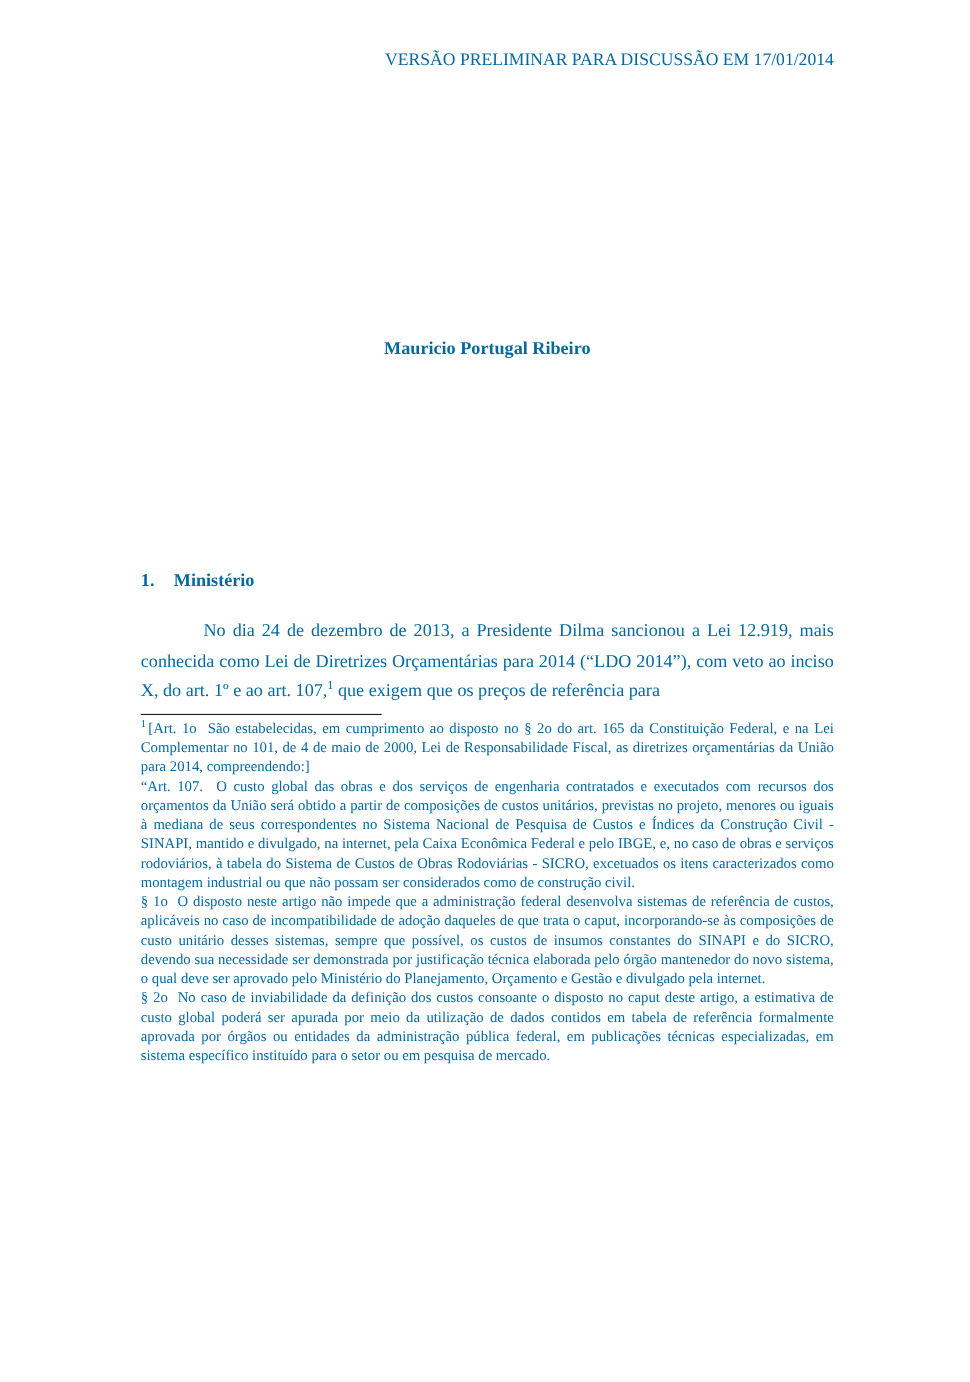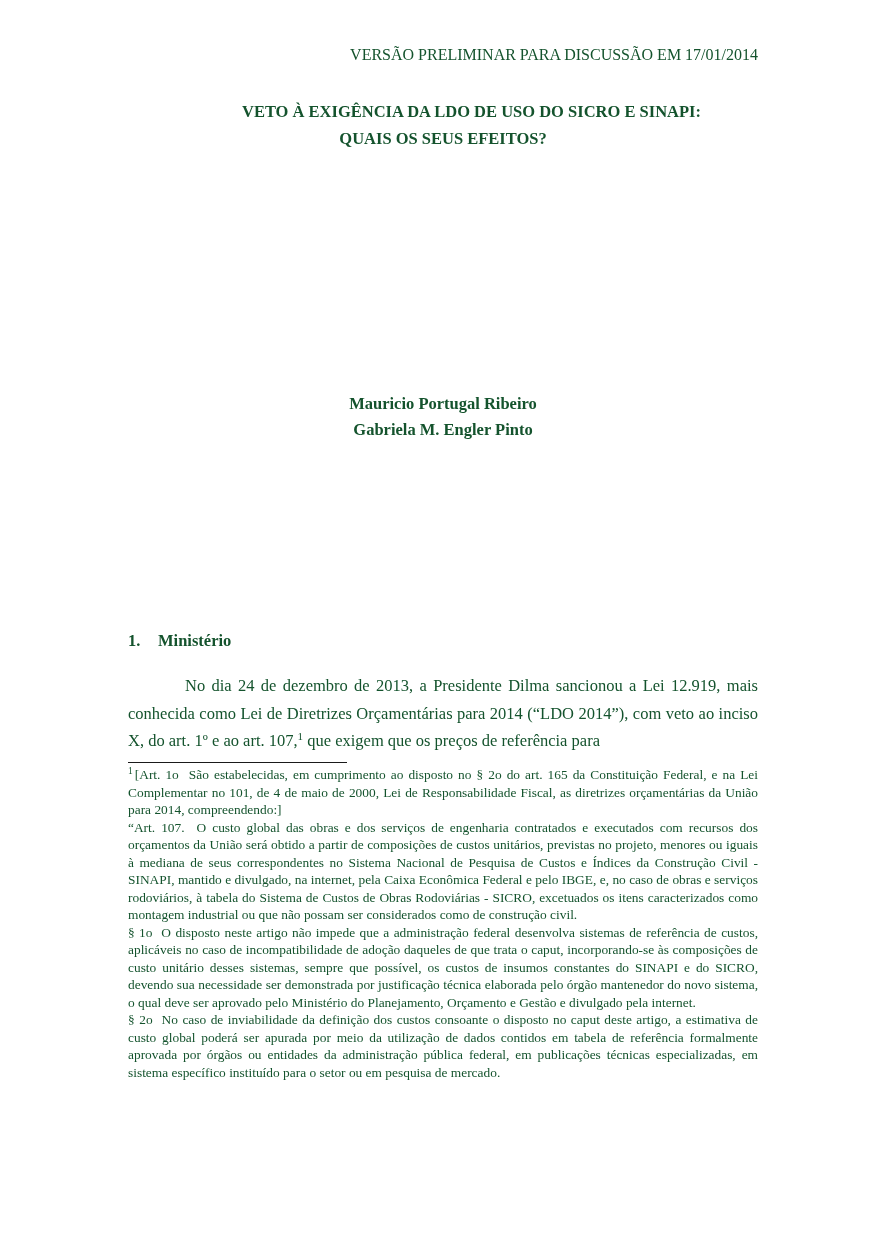--- a/index.html
+++ b/index.html
@@ -7,21 +7,21 @@
     padding: 0;
     background: #ffffff;
   }
   .page {
     position: relative;
     width: 882px;
     height: 1256px;
     box-sizing: border-box;
     padding: 45px 124px 0 128px;
     background: #ffffff;
-    color: #14532d;
+    color: #0369a1;
     font-family: "Liberation Serif", "DejaVu Serif", serif;
     overflow: hidden;
   }
   .header-notice {
     font-size: 16px;
     line-height: 20px;
     text-align: right;
     white-space: nowrap;
   }
   .doc-title {
@@ -83,28 +83,23 @@
     margin-right: 2px;
   }
 </style>
 </head>
 <body>
 
 <div class="page">
 
   <div class="header-notice">VERSÃO PRELIMINAR PARA DISCUSSÃO EM 17/01/2014</div>
 
-  <h1 class="doc-title">
-    <span class="title-line title-line-1">VETO À EXIGÊNCIA DA LDO DE USO DO SICRO E SINAPI:</span>
-    <span class="title-line">QUAIS OS SEUS EFEITOS?</span>
-  </h1>
 
   <div class="authors">
     <div class="author">Mauricio Portugal Ribeiro</div>
-    <div class="author">Gabriela M. Engler Pinto</div>
   </div>
 
   <div class="section-heading"><span class="section-number">1.</span><span class="section-title">Ministério</span></div>
 
   <p class="intro-para"><span>No dia 24 de dezembro de 2013, a Presidente Dilma sancionou a Lei 12.919, mais conhecida como Lei de Diretrizes Orçamentárias para 2014 (“LDO 2014”), com veto ao inciso X, do art. 1º e ao art. 107,</span><sup class="fn-ref">1</sup><span> que exigem que os preços de referência para</span></p>
 
   <div class="footnote-rule"></div>
 
   <div class="footnote">
     <p class="fn-para"><sup class="fn-marker">1</sup><span>[Art. 1o&nbsp; São estabelecidas, em cumprimento ao disposto no § 2o do art. 165 da Constituição Federal, e na Lei Complementar no 101, de 4 de maio de 2000, Lei de Responsabilidade Fiscal, as diretrizes orçamentárias da União para 2014, compreendendo:]</span></p>

